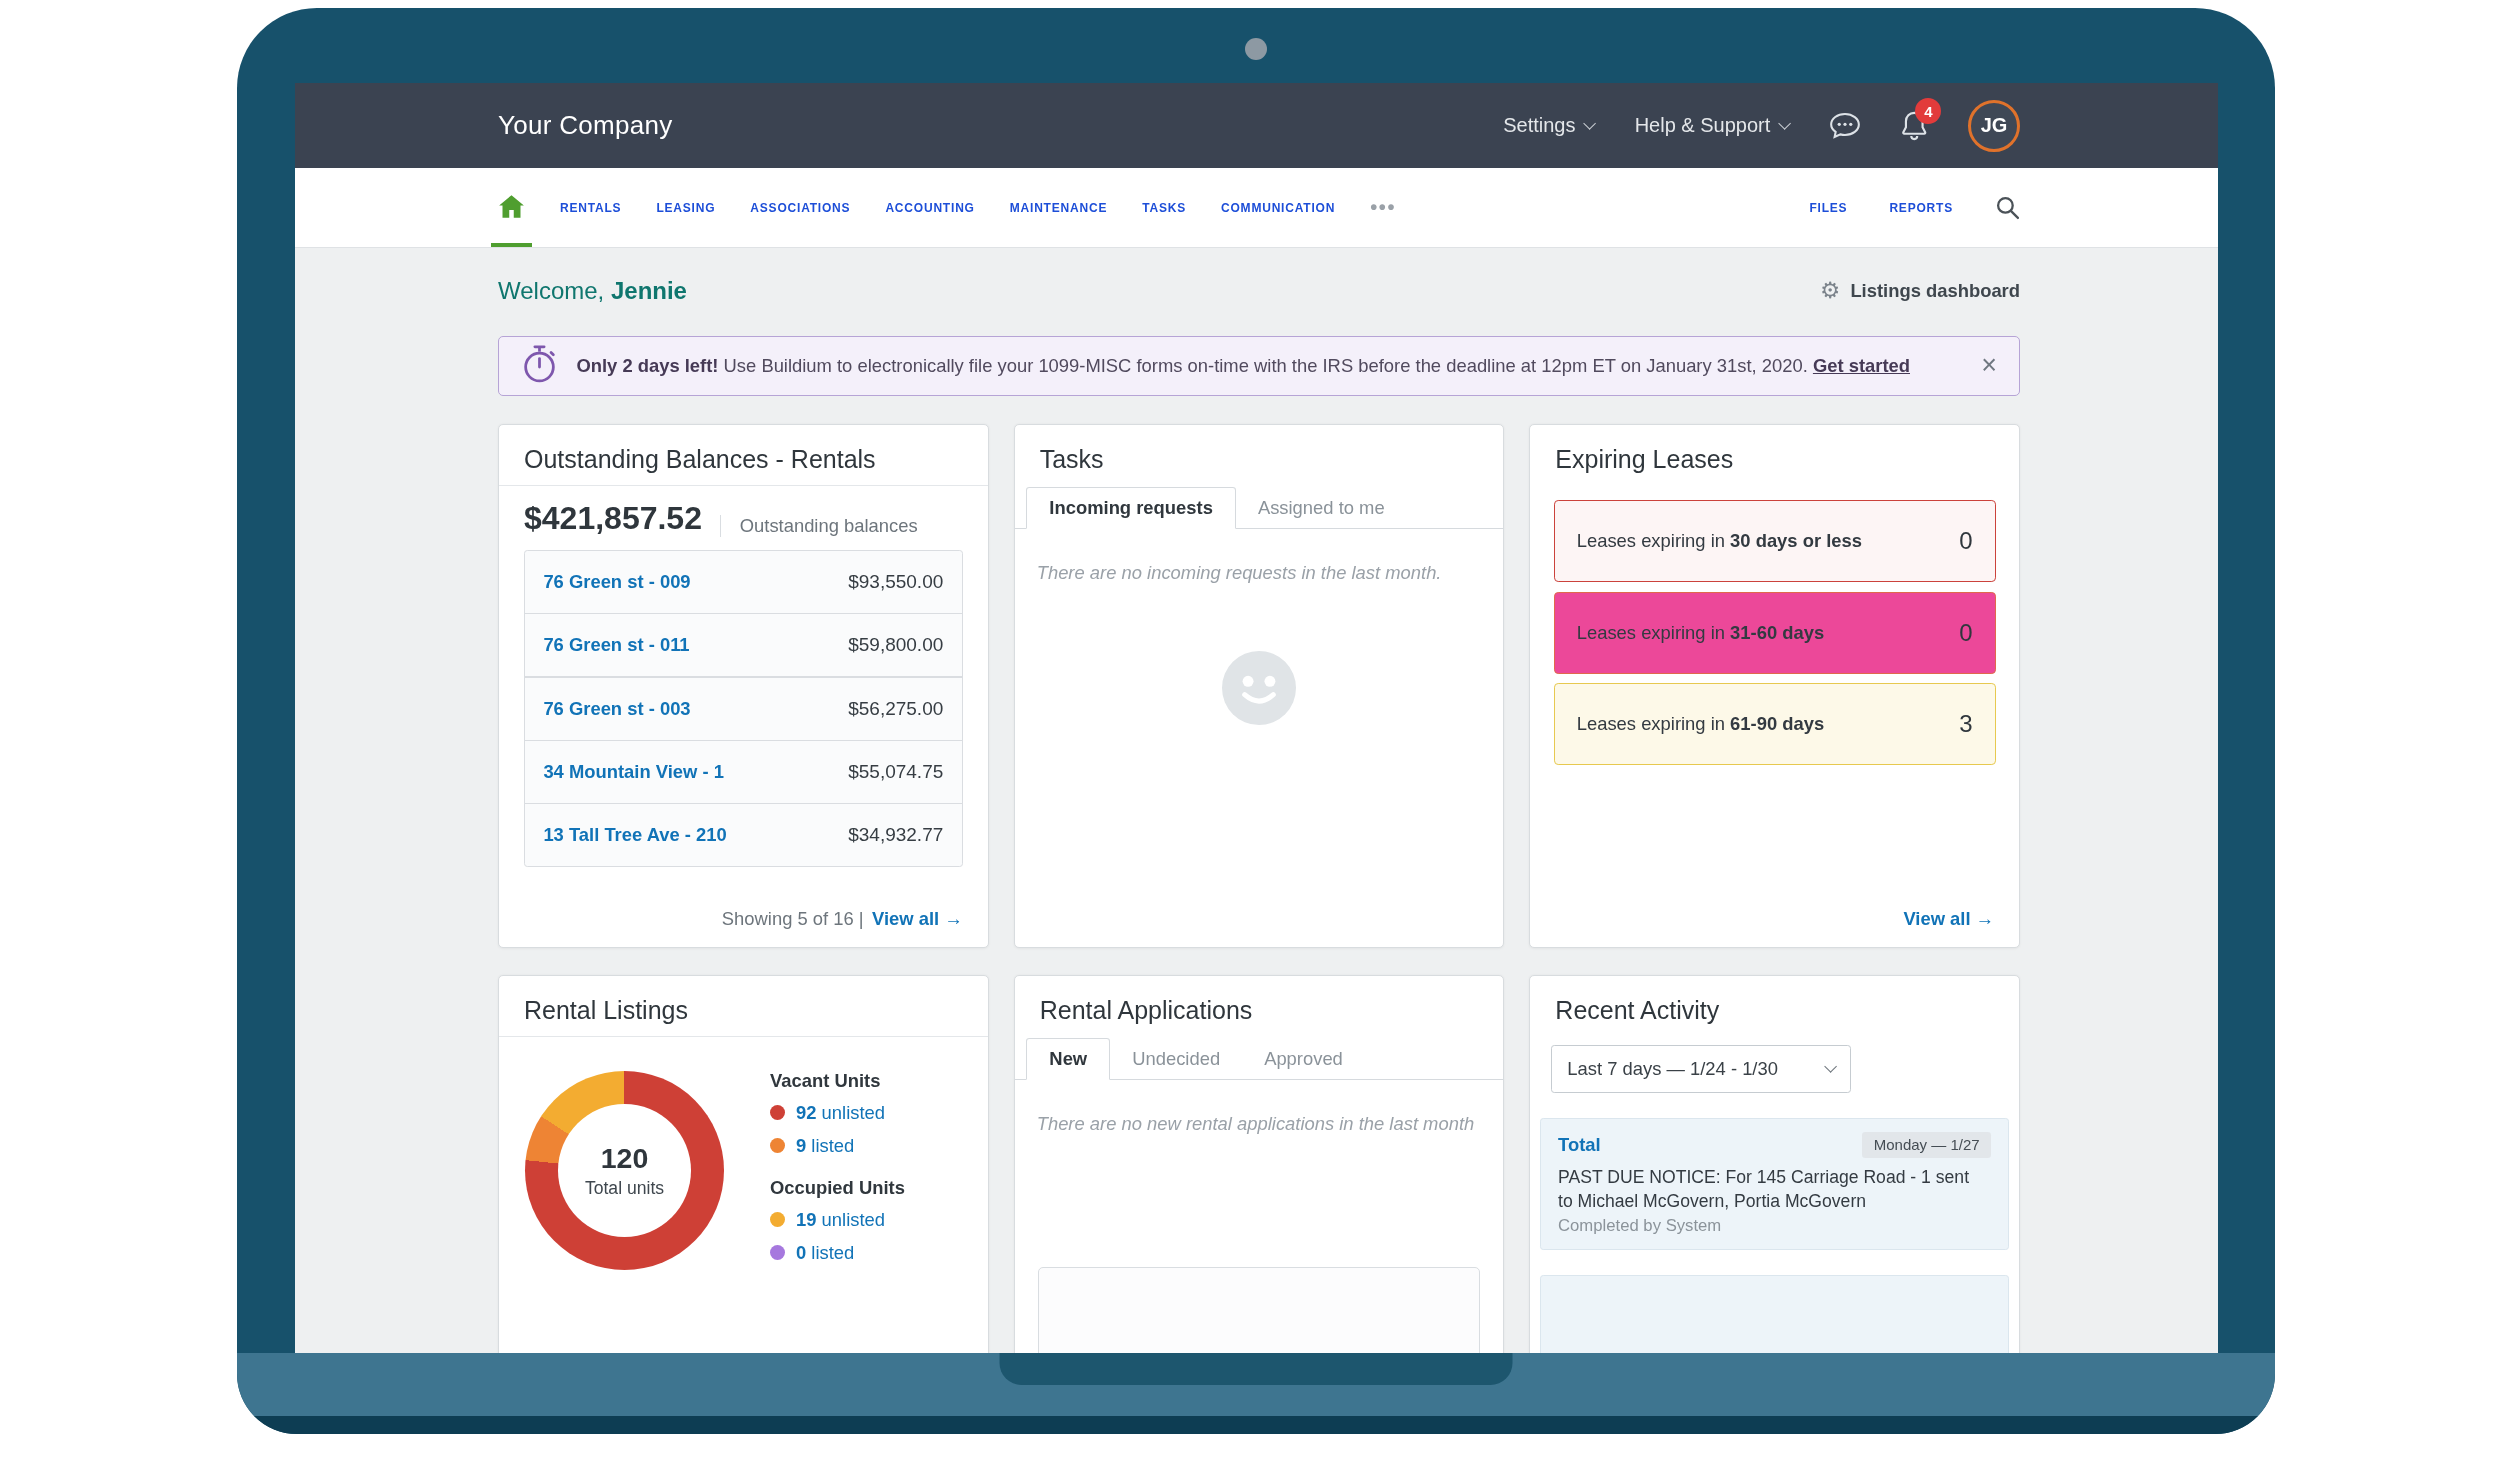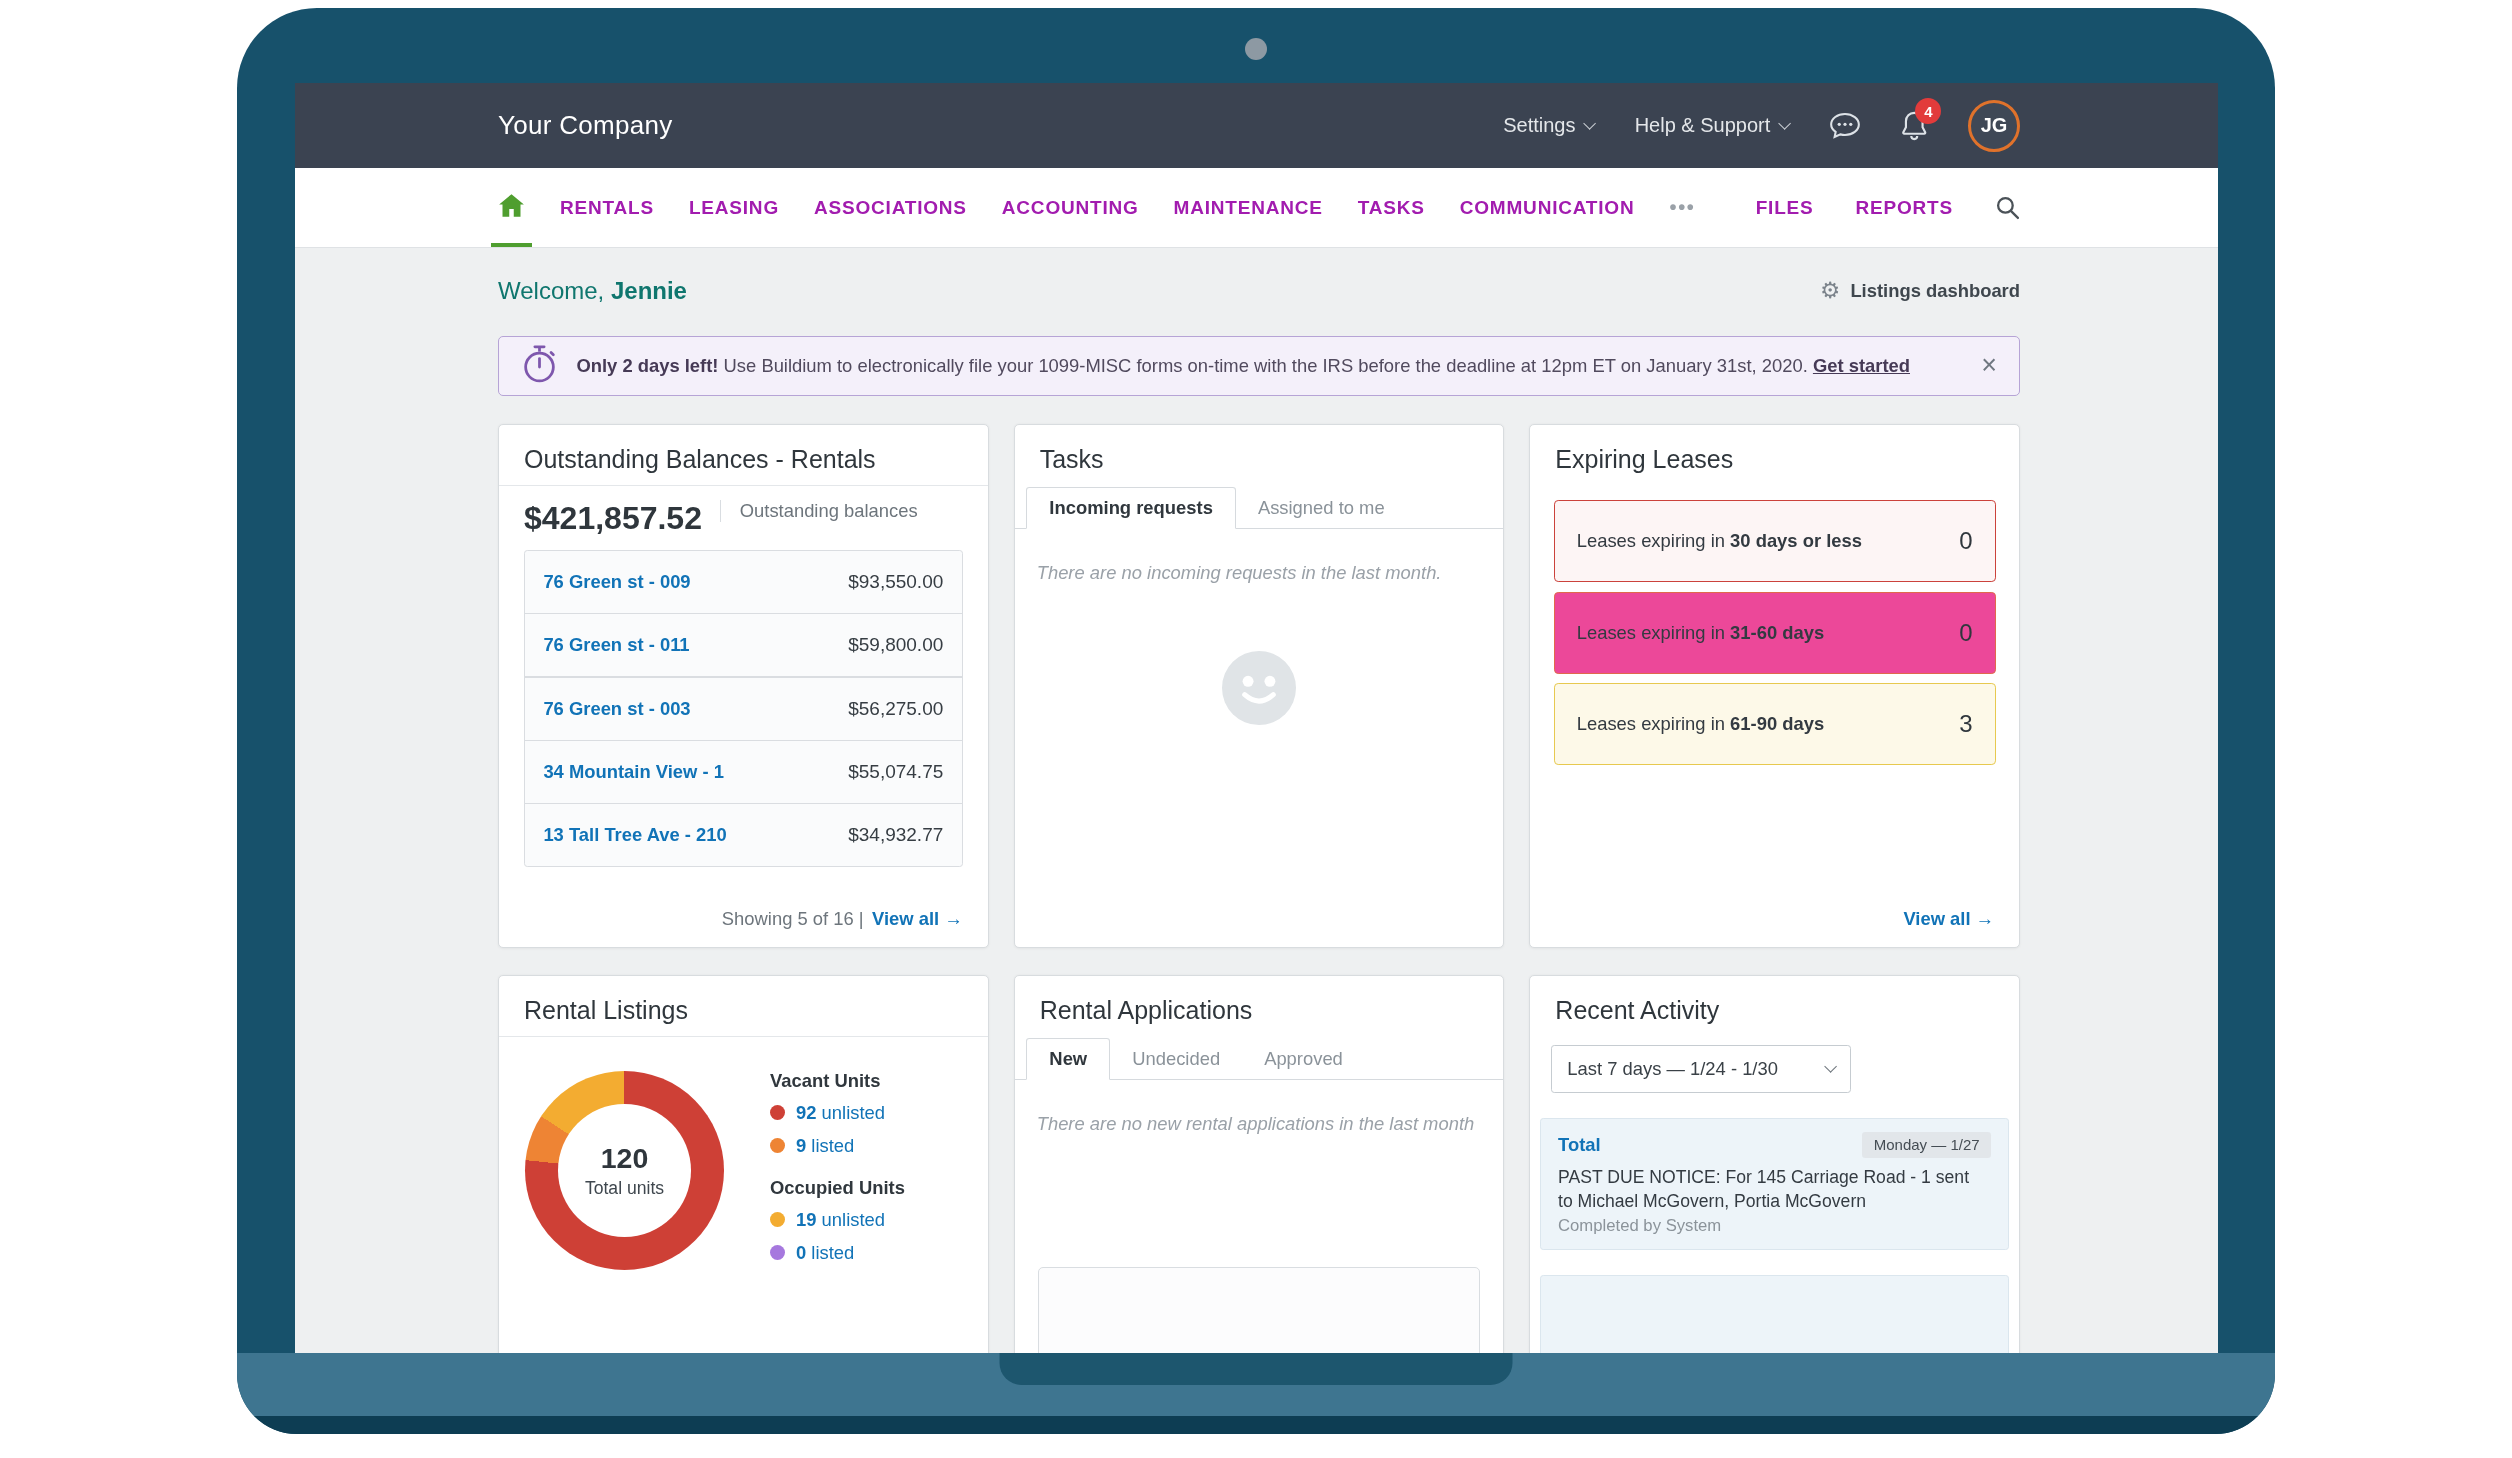--- a/index.html
+++ b/index.html
@@ -34,22 +34,22 @@
            background:#e23b3b; border-radius:13.4px; color:#fff; font-size:15px; font-weight:700;
            display:flex; align-items:center; justify-content:center; }
   .avatar { width:52px; height:52px; border-radius:50%; border:3.3px solid #e0722b; background:#3f4856;
             color:#fff; font-size:20px; font-weight:700; display:flex; align-items:center; justify-content:center; cursor:pointer; }
 
   
   .mainnav { position:absolute; top:85px; left:0; right:0; height:80px; background:#fff;
              border-bottom:0.8px solid #dfe2e5; display:flex; align-items:center; padding:0 198px 0 203px; }
   .nav-left { display:flex; align-items:center; gap:35px; height:100%; }
   .nav-right { margin-left:auto; display:flex; align-items:center; gap:42px; height:100%; }
-  .nav-item { height:100%; display:flex; align-items:center; font-size:19px; font-weight:700;
-              color:#a21caf; letter-spacing:0.8px; cursor:pointer; position:relative; }
+  .nav-item { height:100%; display:flex; align-items:center; font-size:12px; font-weight:700;
+              color:#1d4ed8; letter-spacing:0.8px; cursor:pointer; position:relative; }
   .nav-item.home.active::after { content:""; position:absolute; left:-6.7px; right:-6.7px; bottom:0;
               height:4.2px; background:#4f9e2f; }
   .nav-item.more { color:#9aa1a8; font-size:20px; letter-spacing:1.7px; }
 
   
   .content { position:absolute; top:165px; left:0; right:0; bottom:0; background:#eef0f1;
              padding:0 198px 0 203px; }
   .welcome-row { margin-top:23.4px; height:39px; display:flex; align-items:center; }
   .welcome-text { font-size:24px; color:#0f766e; }
   .welcome-text b { font-weight:700; }
@@ -69,21 +69,21 @@
   .grid-row { display:flex; gap:25px; }
   .row1 { margin-top:28px; height:524px; }
   .row2 { margin-top:27px; }
   .card { flex:1; background:#fff; border:0.8px solid #d8dcdf; border-radius:5px;
           box-shadow:0 0.8px 2.5px rgba(0,0,0,.05); position:relative; }
   .row2 .card { height:586px; }
   .card-title { padding:20px 25px 11.7px; font-size:25px; color:#2f363c; }
   .card-title.divided { border-bottom:0.8px solid #e4e7ea; }
 
   
-  .amount-row { display:flex; align-items:flex-start; padding:13.4px 25px 6.7px; }
+  .amount-row { display:flex; align-items:flex-end; padding:13.4px 25px 6.7px; }
   .big-amount { font-size:32px; font-weight:700; color:#2f363c; }
   .amount-label { font-size:18.4px; color:#6d757c; border-left:0.8px solid #d9dde1; margin-left:18.4px; padding-left:18.4px; }
   .bal-list { padding:6.7px 25px 0; }
   .bal-row { height:64px; display:flex; align-items:center; justify-content:space-between; padding:0 18.4px;
              background:#fafbfc; border:0.8px solid #dadde1; margin-top:-0.8px; }
   .bal-row:first-child { border-radius:3.3px 3.3px 0 0; margin-top:0; }
   .bal-row:last-child { border-radius:0 0 3.3px 3.3px; }
   .bal-link { color:#1173b7; font-size:18.4px; font-weight:700; cursor:pointer; }
   .bal-value { color:#363d43; font-size:19px; }
   .card-footer { position:absolute; right:25px; bottom:16.7px; font-size:18.4px; display:flex; gap:8.4px; align-items:center; }

